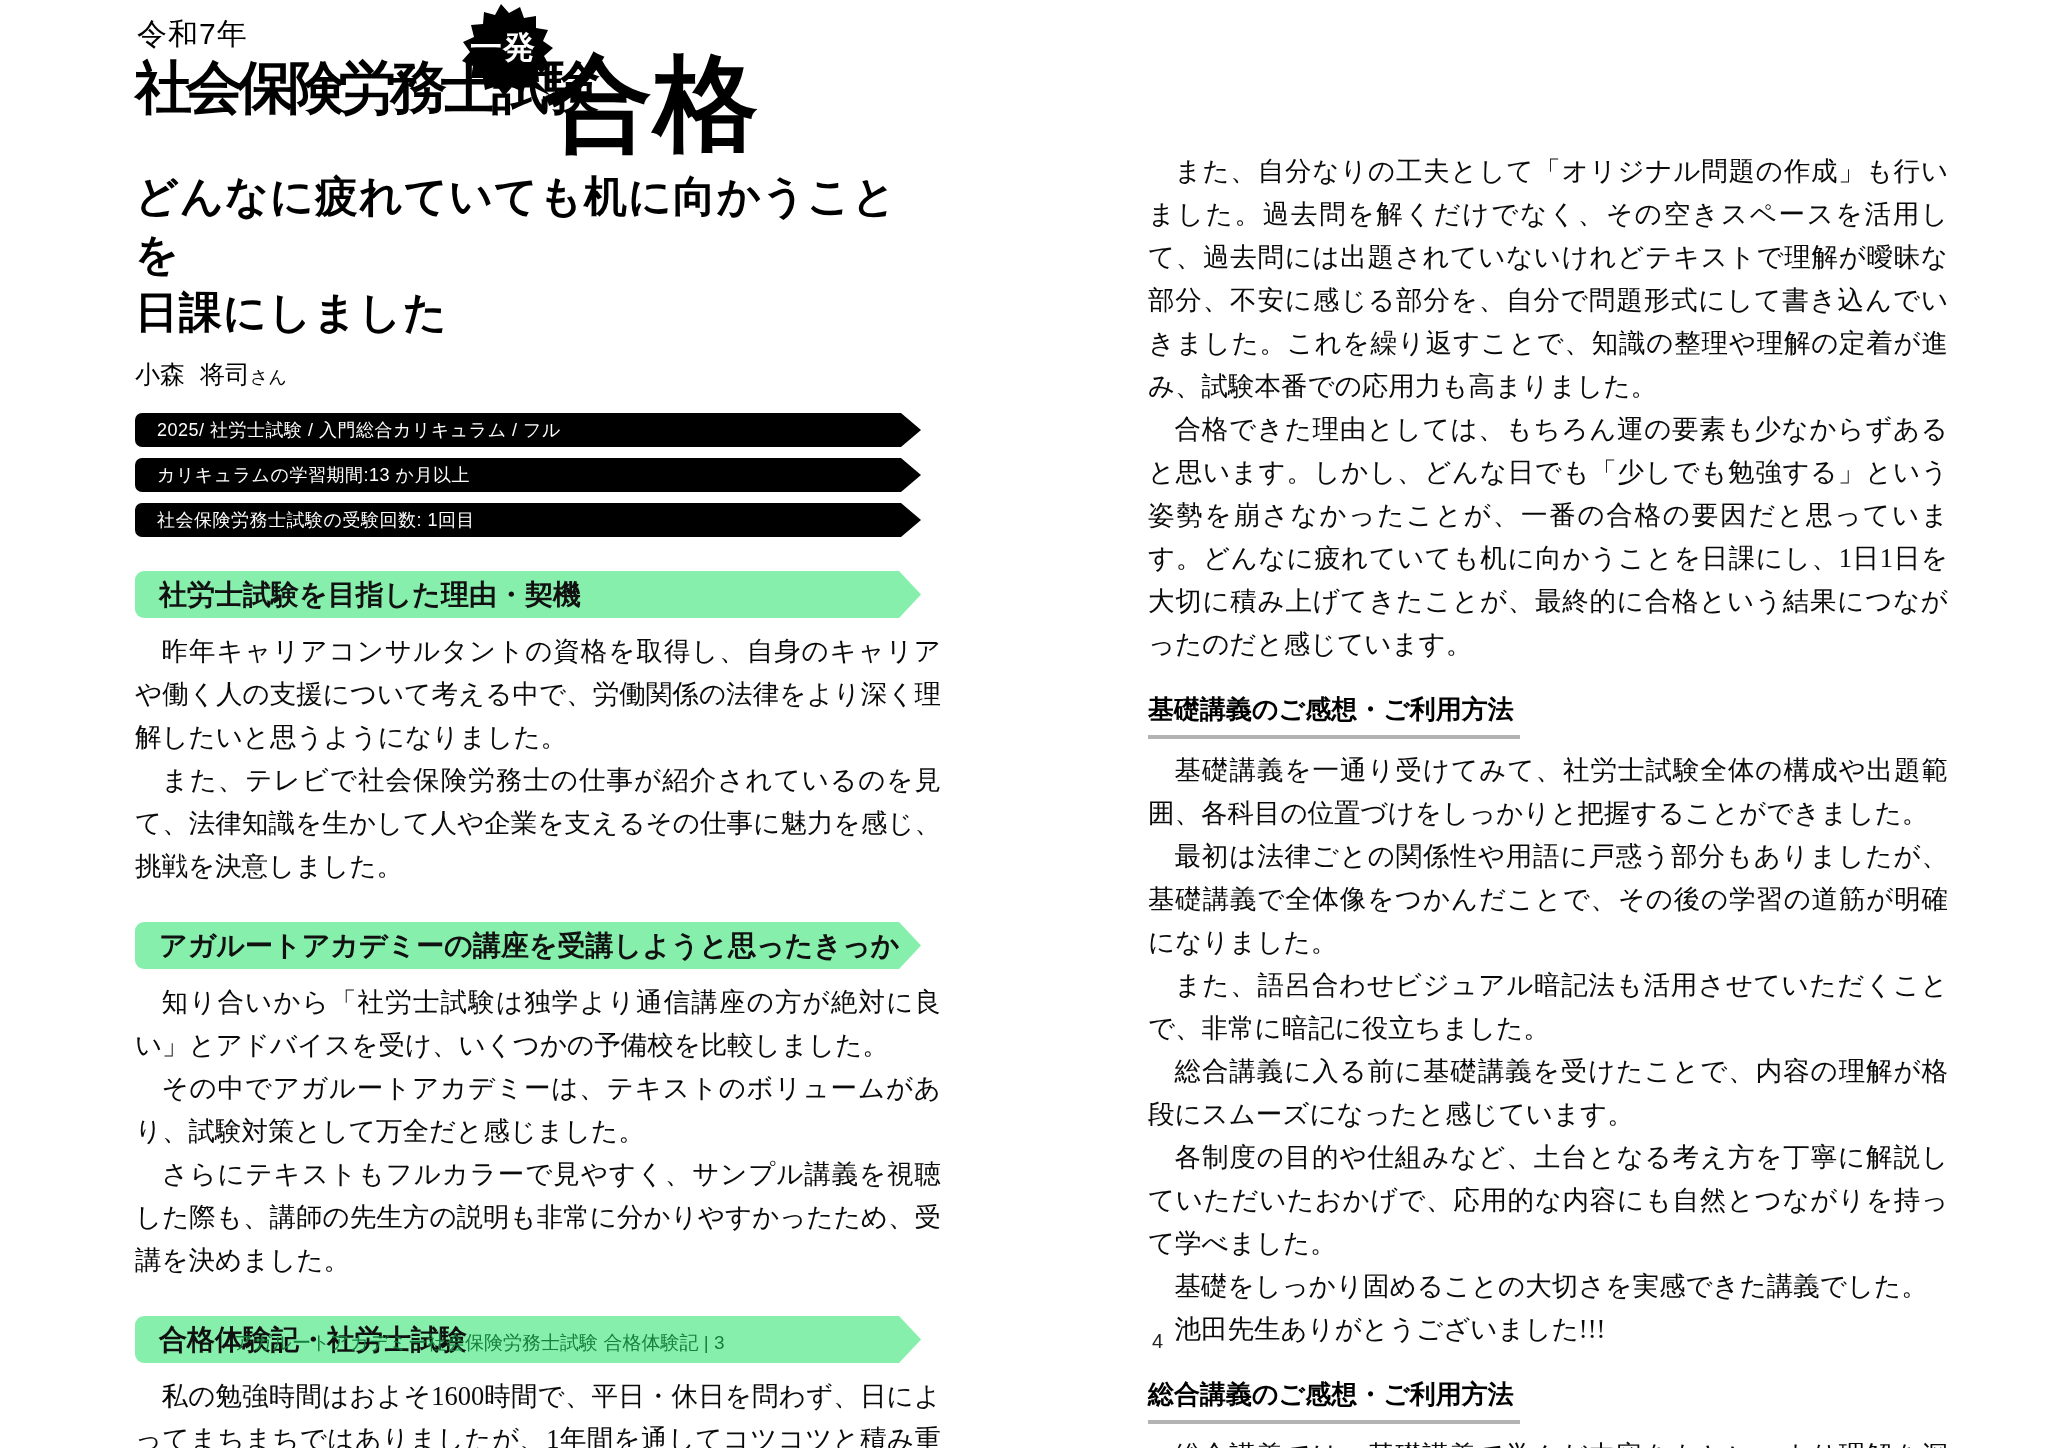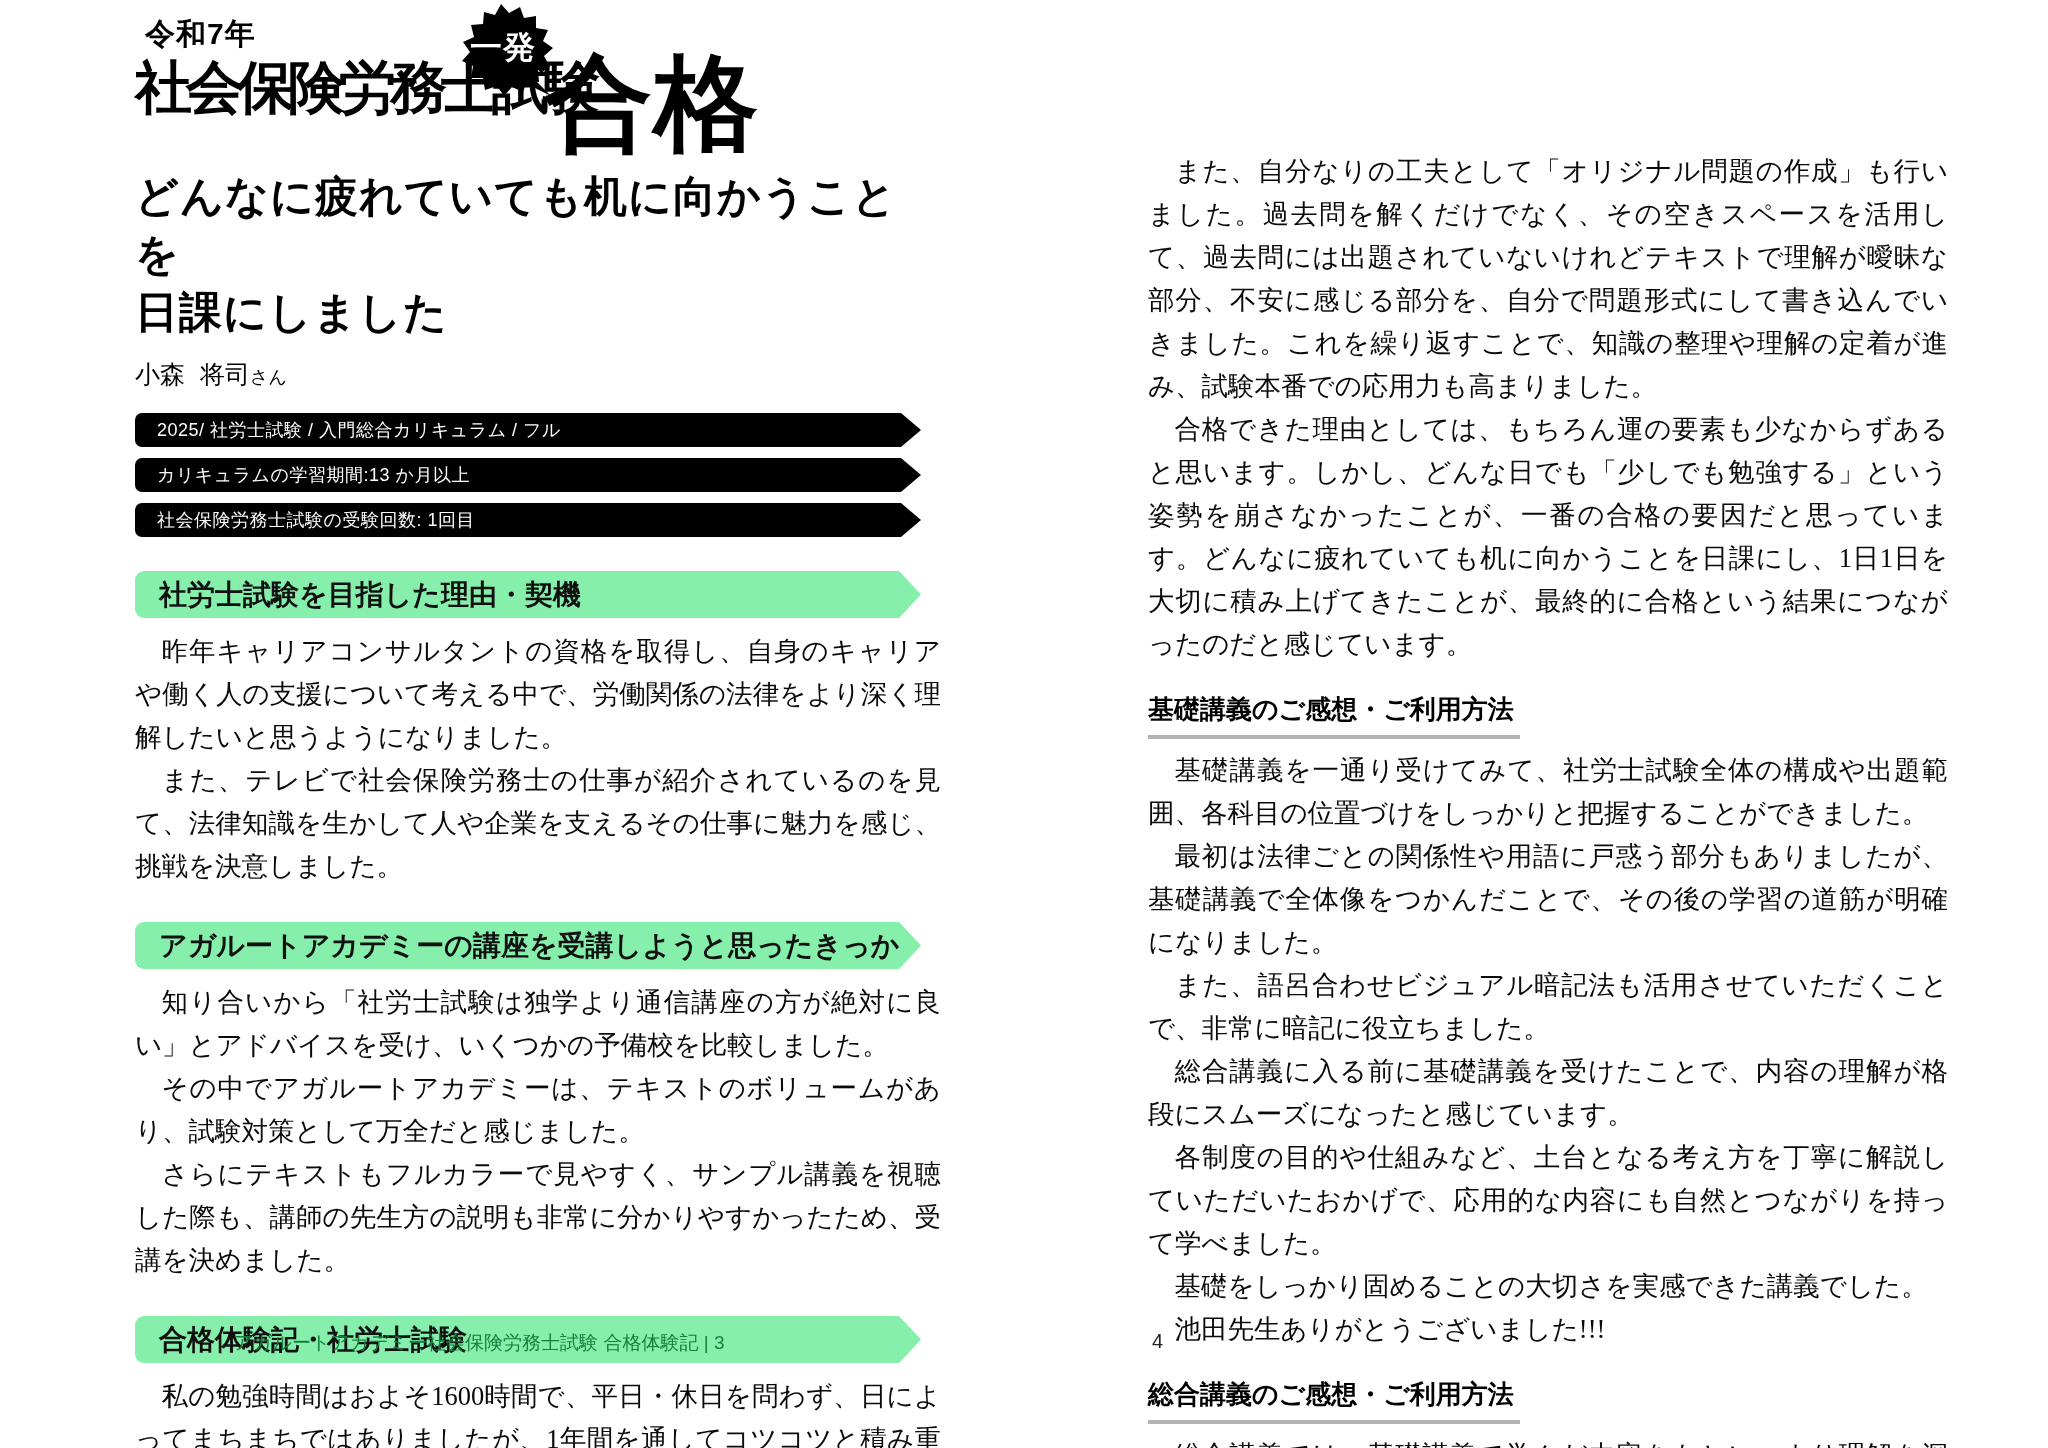--- a/index.html
+++ b/index.html
@@ -8,23 +8,23 @@
     font-family:"Liberation Serif","DejaVu Serif",serif;color:#111;
     overflow:hidden;
   }
   .page{position:absolute;top:0;height:1448px;}
   #page-left{left:135px;width:806px;}
   #page-right{left:1148px;width:800px;}
 
   
   .title-area{position:relative;height:166px;}
   .year-label{
-    position:absolute;left:10px;top:14px;
+    position:absolute;left:2px;top:14px;
     font-family:"Liberation Sans","DejaVu Sans",sans-serif;
-    font-weight:bold;font-size:30px;letter-spacing:1px;color:#000;
+    font-weight:normal;font-size:30px;letter-spacing:1px;color:#000;
   }
   .main-title{
     position:absolute;left:0;top:50px;
     font-family:"Liberation Sans","DejaVu Sans",sans-serif;
     font-weight:900;font-size:57px;letter-spacing:-6px;color:#000;white-space:nowrap;
   }
   .goukaku{
     position:absolute;left:413px;top:52px;
     font-family:"Liberation Serif","DejaVu Serif",serif;
     font-weight:900;font-size:104px;line-height:1;letter-spacing:2px;color:#000;white-space:nowrap;

